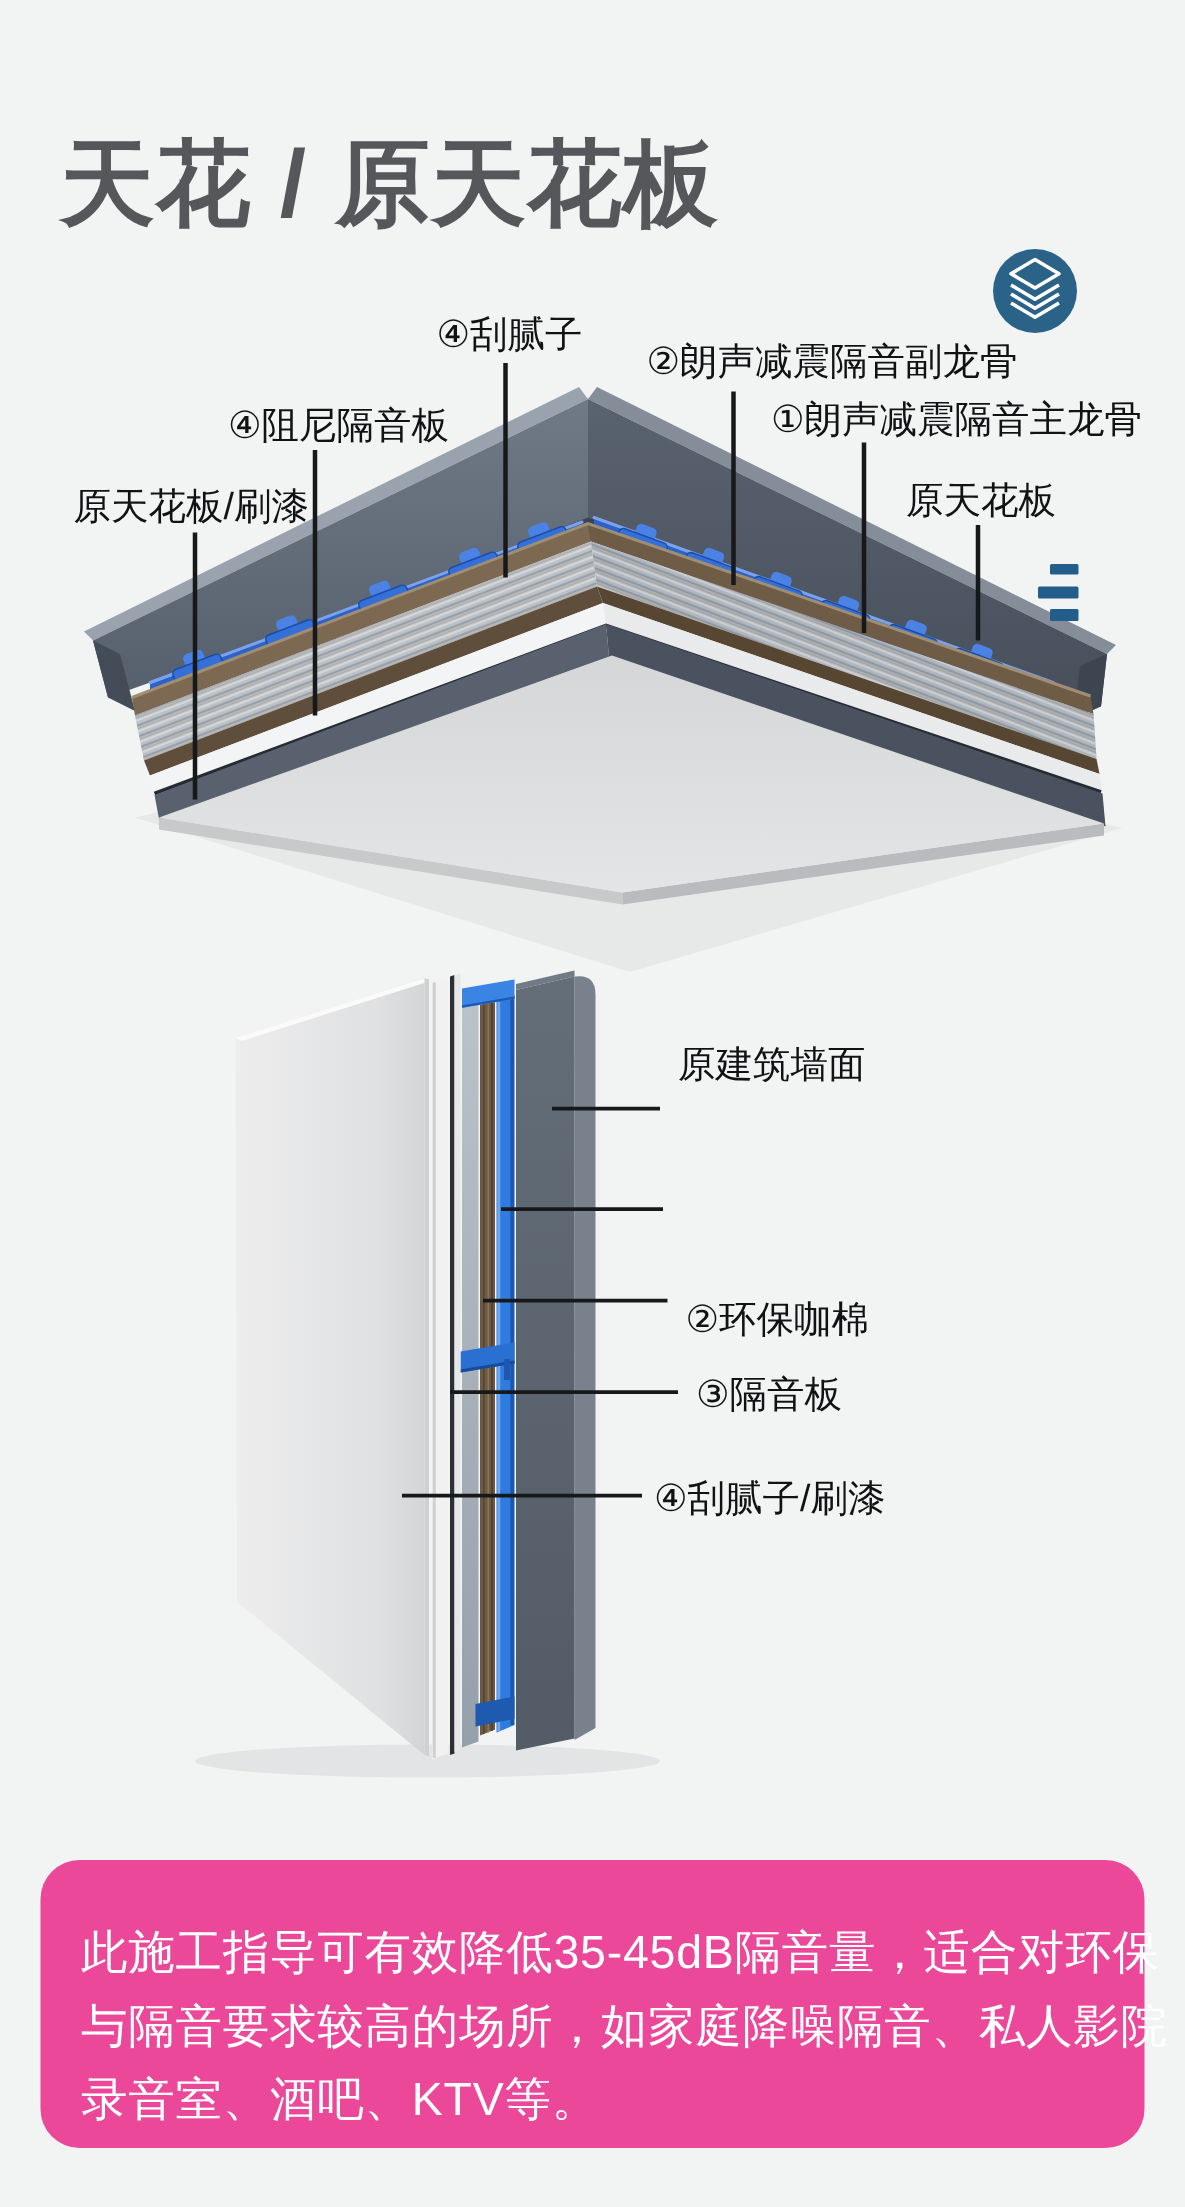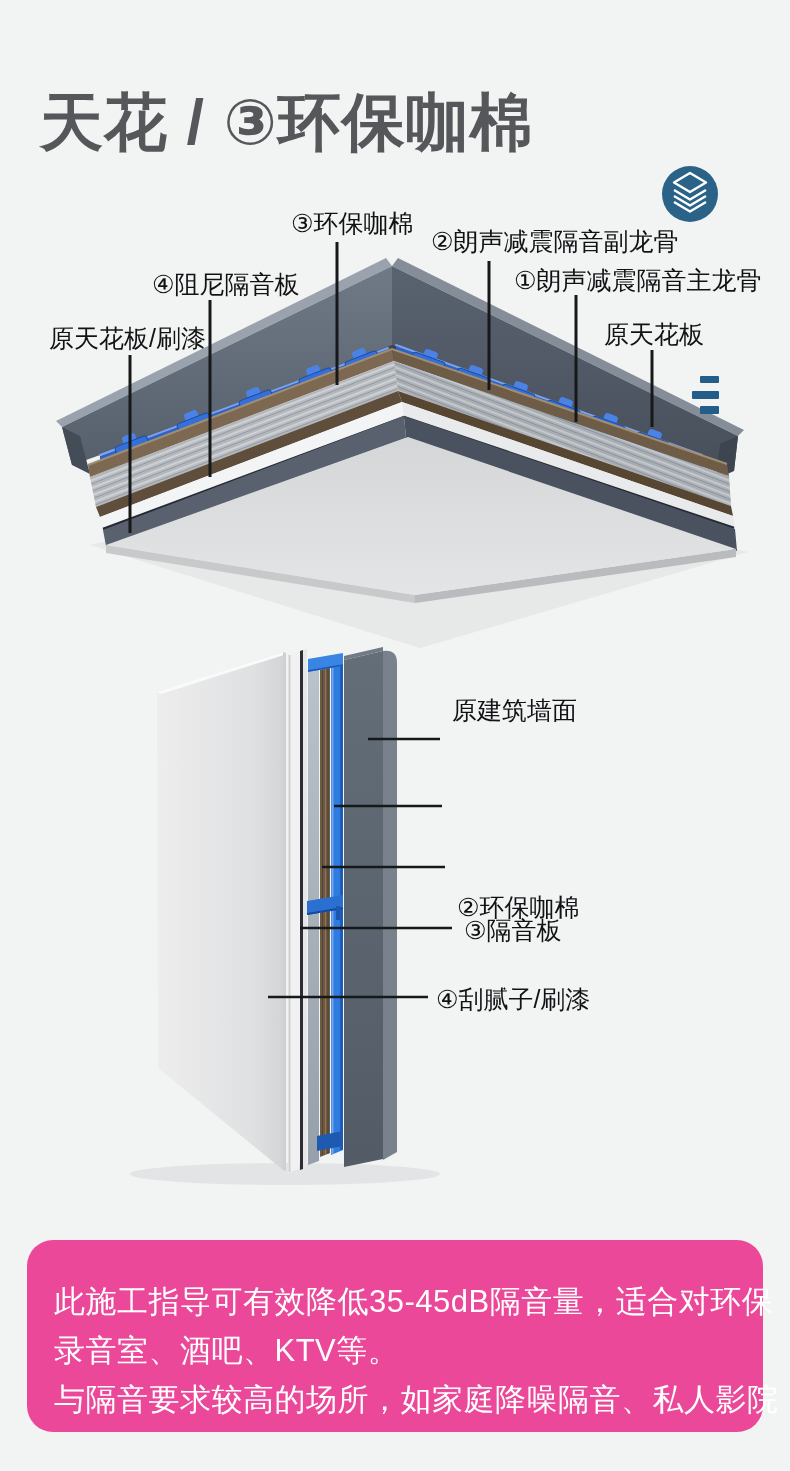--- a/index.html
+++ b/index.html
@@ -11,21 +11,21 @@
   .lbl{position:absolute;font-size:25px;font-weight:500;color:#111214;white-space:nowrap;line-height:1.15;}
   .info-box{position:absolute;left:27px;top:1240px;width:736px;height:192px;background:#ec4899;
     border-radius:26px;box-sizing:border-box;padding:37px 26px 0 27px;}
   .info-line{color:#ffffff;font-size:31px;line-height:49px;font-weight:500;letter-spacing:0.5px;white-space:nowrap;}
 </style>
 </head>
 <body>
 
 <div class="page">
 
-  <h1 class="page-title">天花 / ③环保咖棉</h1>
+  <h1 class="page-title">天花 / 原天花板</h1>
 
   <svg class="diagram-svg" viewBox="0 0 790 1471" xmlns="http://www.w3.org/2000/svg">
     <defs>
       <linearGradient id="gPlate" x1="0" y1="437" x2="0" y2="600" gradientUnits="userSpaceOnUse">
         <stop offset="0" stop-color="#d5d6d8"></stop>
           <stop offset="1" stop-color="#e4e5e6"></stop>
       </linearGradient>
       <linearGradient id="gSlabL" x1="0" y1="266" x2="0" y2="465" gradientUnits="userSpaceOnUse">
         <stop offset="0" stop-color="#707a87"></stop>
           <stop offset="1" stop-color="#565f6c"></stop>
@@ -248,29 +248,29 @@
         <line x1="334" y1="806" x2="442" y2="806"></line>
         <line x1="322" y1="867" x2="445" y2="867"></line>
         <line x1="300" y1="928" x2="452" y2="928"></line>
         <line x1="268" y1="997" x2="428" y2="997"></line>
       </g>
     </g>
   </svg>
 
   <div class="lbl" style="left:431px;top:227px">②朗声减震隔音副龙骨</div>
   <div class="lbl" style="left:514px;top:266px">①朗声减震隔音主龙骨</div>
-  <div class="lbl" style="left:291px;top:209px">③环保咖棉</div>
+  <div class="lbl" style="left:291px;top:209px">④刮腻子</div>
   <div class="lbl" style="left:152px;top:270px">④阻尼隔音板</div>
   <div class="lbl" style="left:49px;top:324px">原天花板/刷漆</div>
   <div class="lbl" style="left:604px;top:320px">原天花板</div>
 
   <div class="lbl" style="left:452px;top:696px">原建筑墙面</div>
-  <div class="lbl" style="left:457px;top:893px">②环保咖棉</div>
+  <div class="lbl" style="left:457px;top:866px">②环保咖棉</div>
   <div class="lbl" style="left:464px;top:916px">③隔音板</div>
   <div class="lbl" style="left:436px;top:985px">④刮腻子/刷漆</div>
 
   <div class="info-box">
     <div class="info-line">此施工指导可有效降低35-45dB隔音量，适合对环保</div>
+    <div class="info-line">与隔音要求较高的场所，如家庭降噪隔音、私人影院</div>
     <div class="info-line">录音室、酒吧、KTV等。</div>
-    <div class="info-line">与隔音要求较高的场所，如家庭降噪隔音、私人影院</div>
   </div>
 
 </div>
 
 </body></html>

